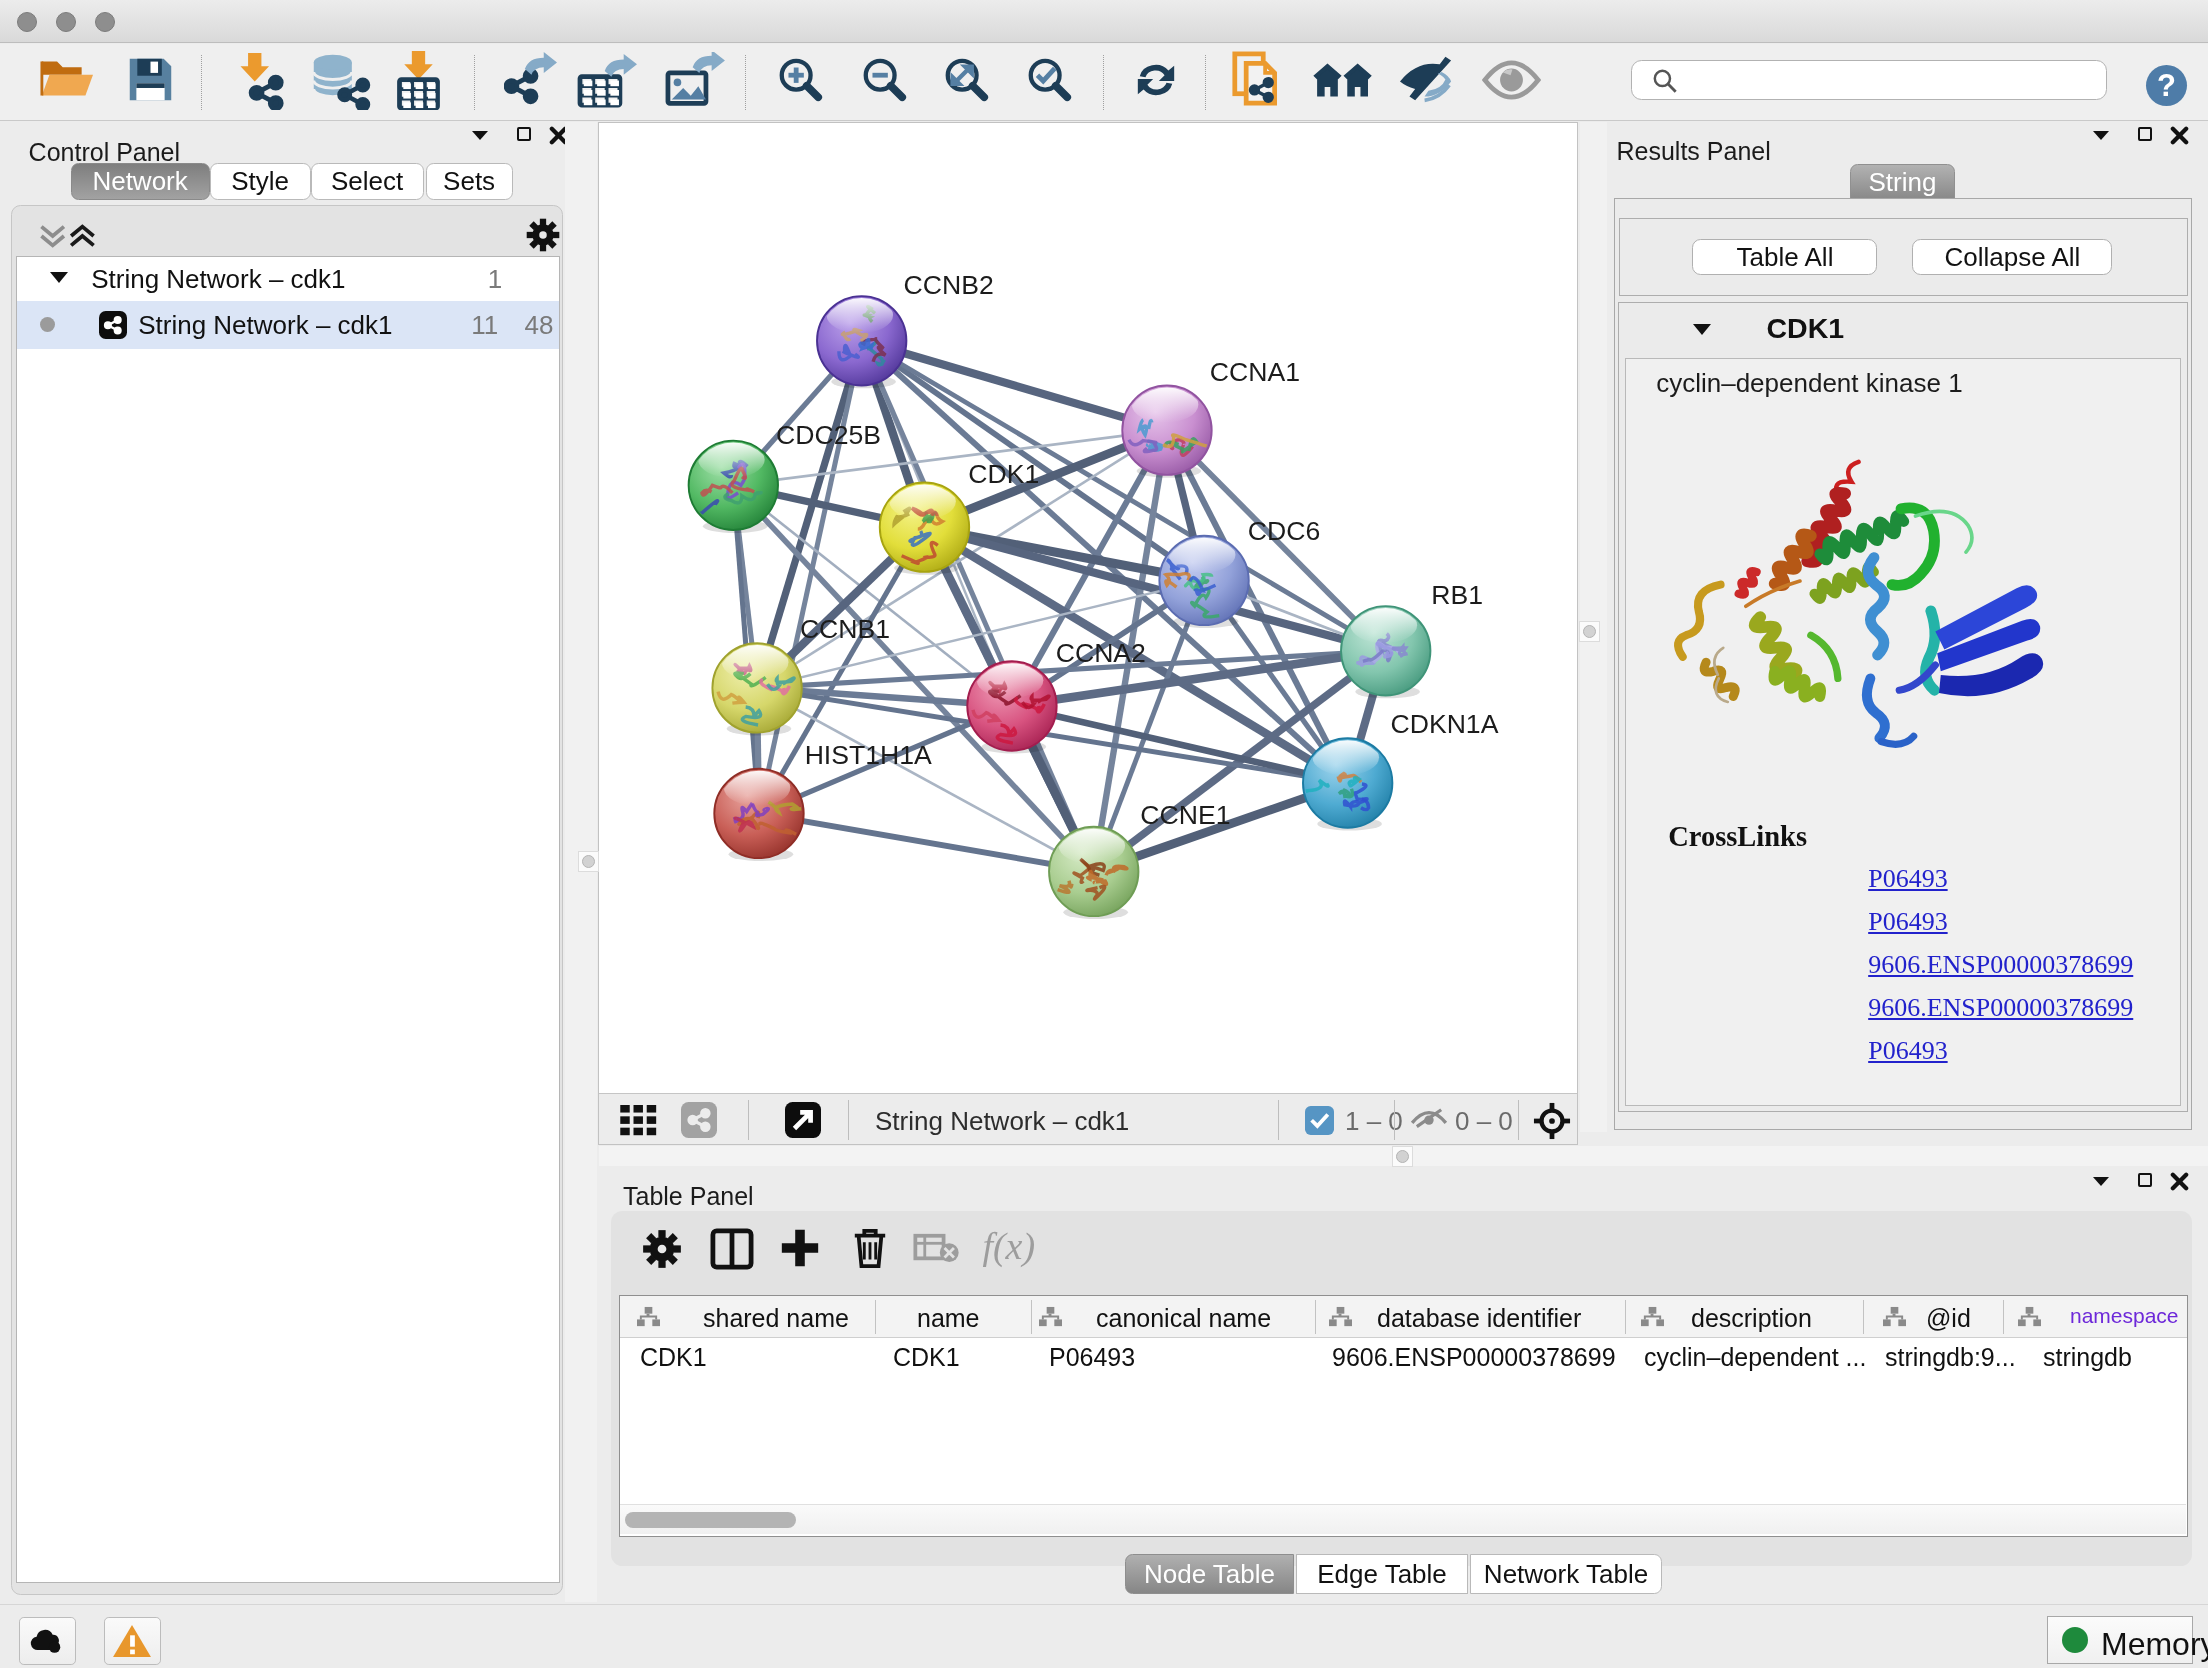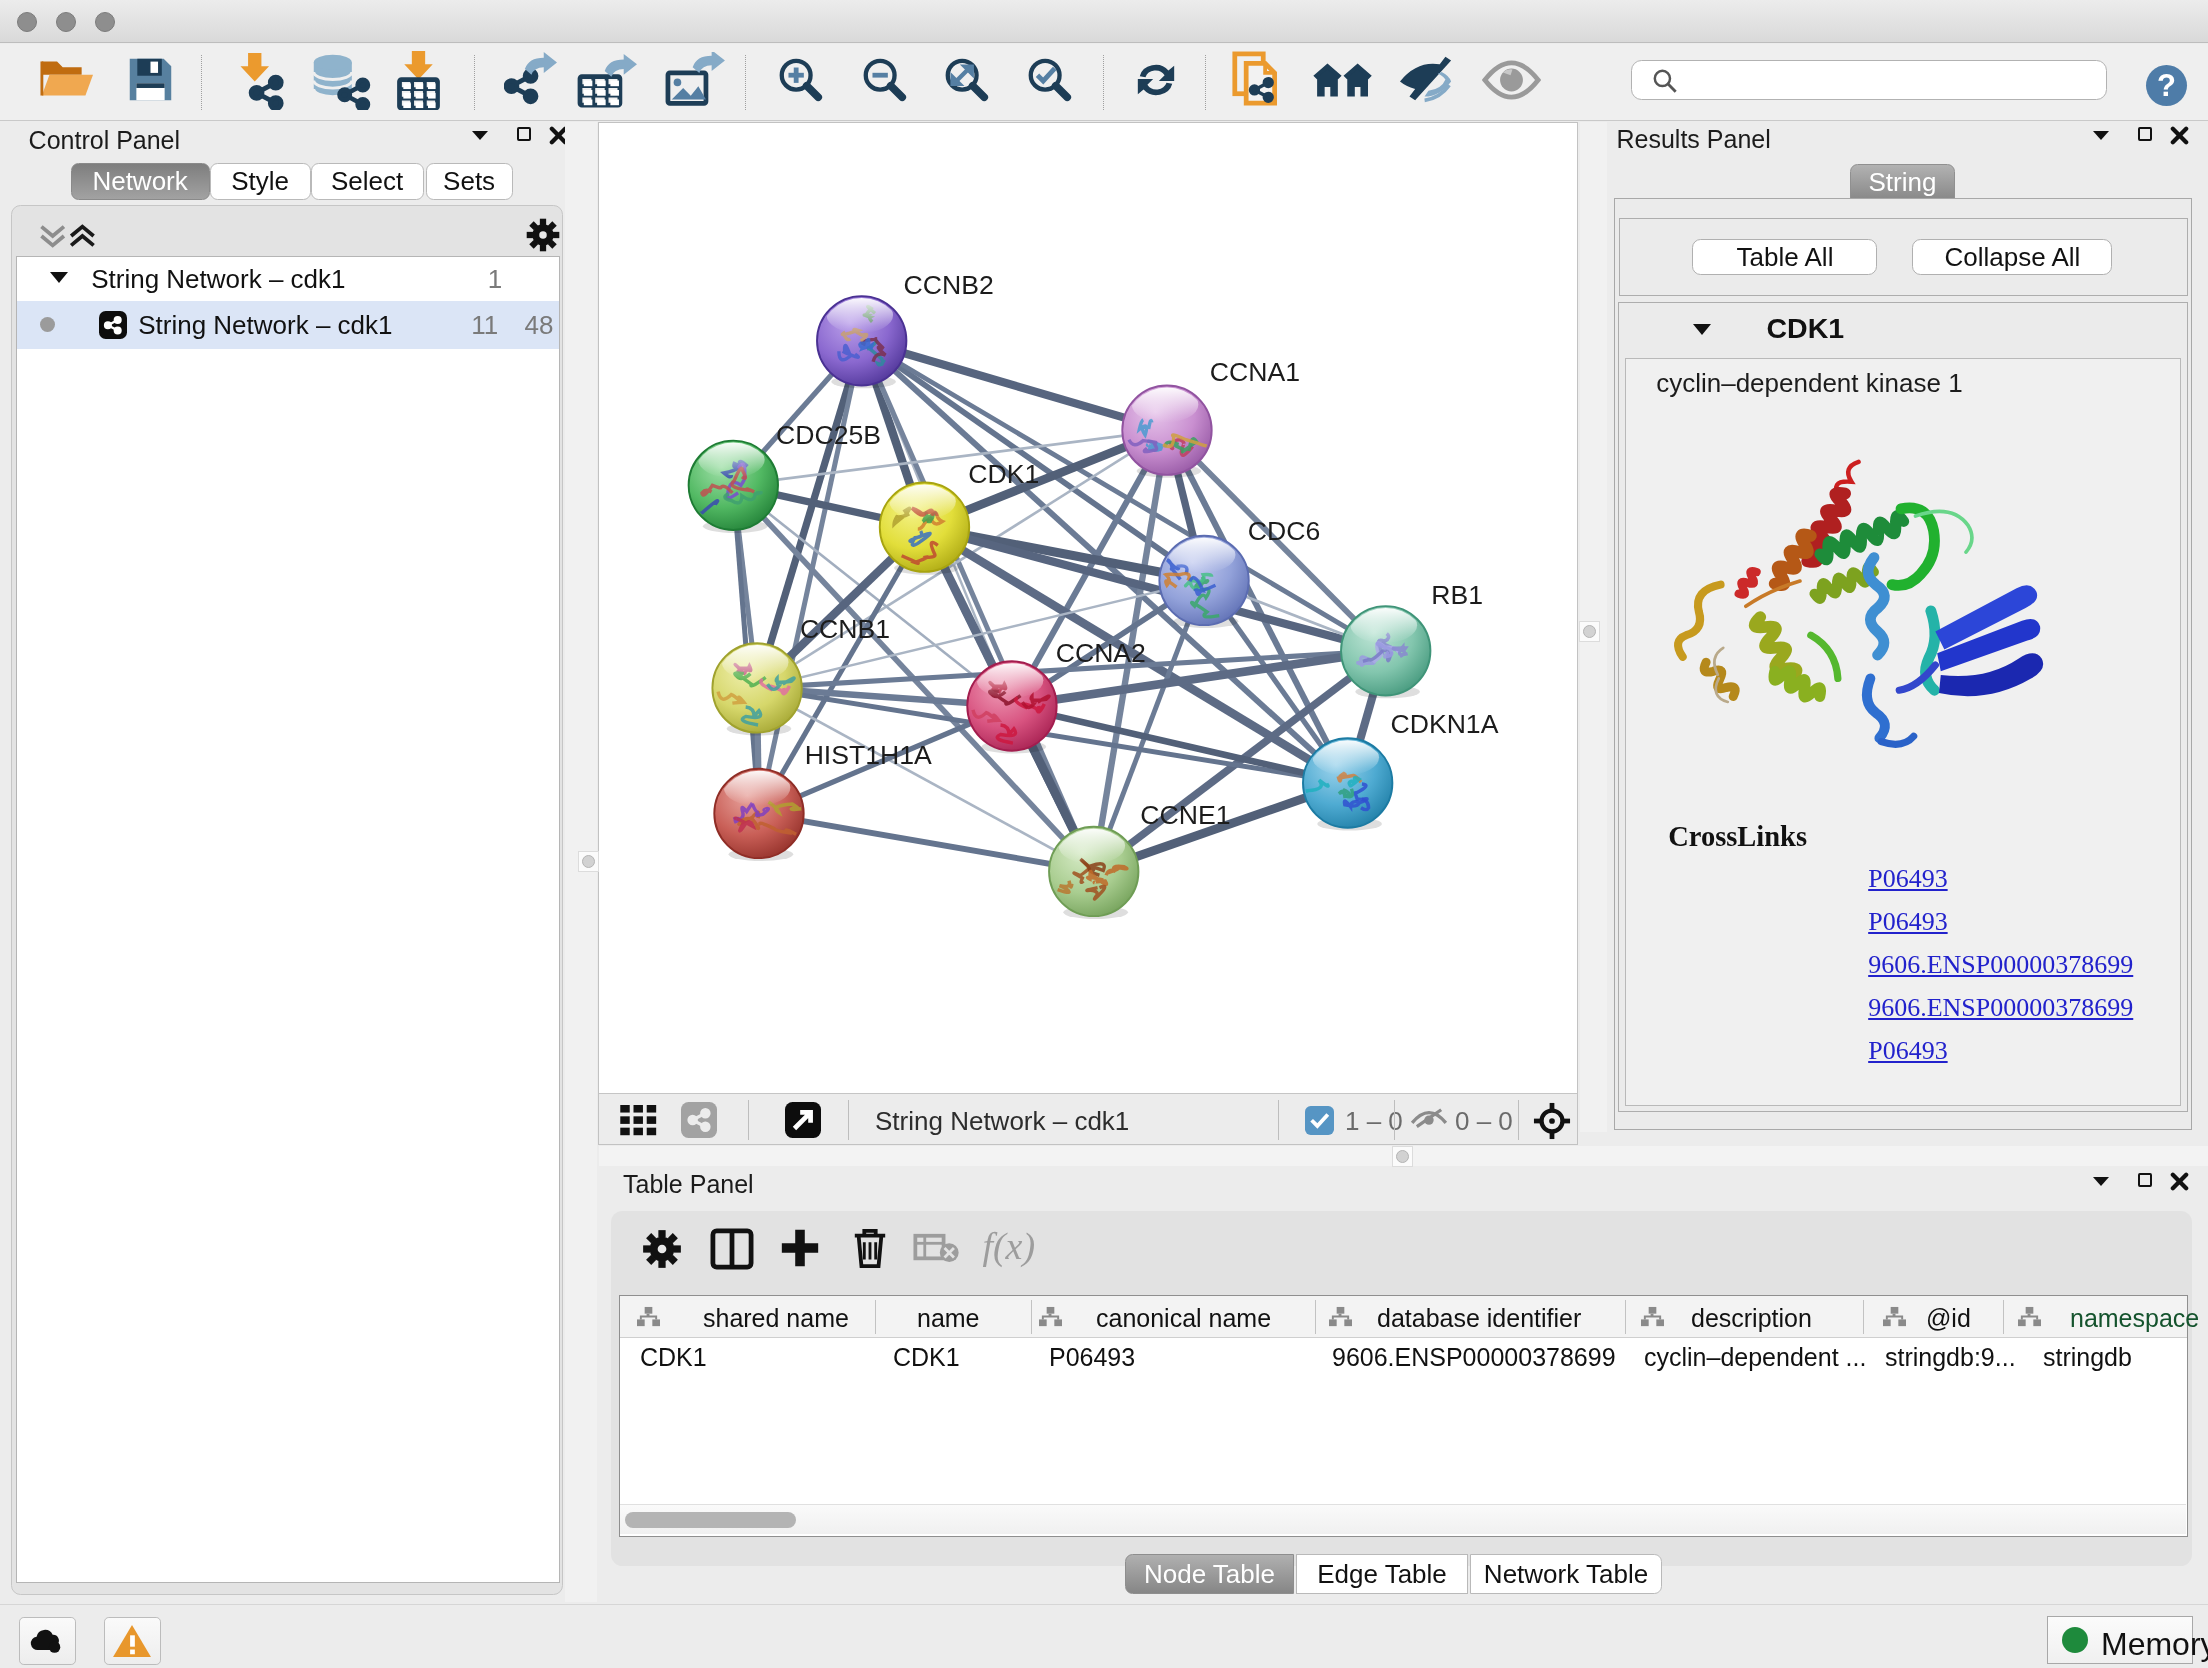--- a/index.html
+++ b/index.html
@@ -1,17 +1,17 @@
 <!DOCTYPE html>
 <html style="font-size:15px"><head><meta charset="utf-8"><style>
 * { margin:0; padding:0; box-sizing:border-box; }
 body { width:2208px; height:1668px; font-family:"Liberation Sans", sans-serif;
   background:#ececec; position:relative; overflow:hidden; }
 .abs { position:absolute; }
-.panel-title { font-size:25px; color:#1b1b1b; }
+.panel-title { font-size:25px; color:#1b1b1b;margin-top:12px; }
 .tab { position:absolute; height:37px; background:#fff; border:1px solid #b9b9b9;
   border-radius:7.6px; text-align:center; font-size:26px; color:#111; line-height:35px; }
 .tab.sel { background:linear-gradient(#7e7e7e,#a2a2a2); color:#fff; border-color:#8a8a8a; }
 </style></head>
 <body>
 <div class="abs" style="left:0;top:0;width:2208px;height:43px;
 background:linear-gradient(#ececec,#d9d9d9);border-bottom:1px solid #bdbdbd">
 <div class="abs" style="left:17px;top:12.4px;width:20px;height:20px;border-radius:50%;background:#8e8e8e;border:1px solid #7c7c7c"></div>
 <div class="abs" style="left:56px;top:12.4px;width:20px;height:20px;border-radius:50%;background:#8e8e8e;border:1px solid #7c7c7c"></div>
 <div class="abs" style="left:95px;top:12.4px;width:20px;height:20px;border-radius:50%;background:#8e8e8e;border:1px solid #7c7c7c"></div>
@@ -735,21 +735,21 @@
           </svg>
           <div class="abs" style="left:1306px;top:7.6px;font-size:25px;color:#111">@id</div>
           <svg class="abs" style="left:1397px;top:9.5px" width="25" height="23" viewBox="0 0 26 24">
             <g fill="#8a8a8a">
               <rect x="9" y="1" width="8" height="7"></rect>
               <rect x="1" y="14" width="8" height="7"></rect>
               <rect x="17" y="14" width="8" height="7"></rect>
               <path d="M12 8 v4 M5 14 v-3 h16 v3 M13 8 v4" stroke="#8a8a8a" stroke-width="2" fill="none"></path>
             </g>
           </svg>
-          <div class="abs" style="left:1450px;top:7.6px;font-size:25px;color:#14532d">namespace</div>
+          <div class="abs" style="left:1450px;top:7.6px;font-size:21px;color:#6d28d9">namespace</div>
           <div class="abs" style="left:255px;top:3.8px;height:34px;border-left:1px solid #c2c2c2"></div>
           <div class="abs" style="left:411px;top:3.8px;height:34px;border-left:1px solid #c2c2c2"></div>
           <div class="abs" style="left:695px;top:3.8px;height:34px;border-left:1px solid #c2c2c2"></div>
           <div class="abs" style="left:1005px;top:3.8px;height:34px;border-left:1px solid #c2c2c2"></div>
           <div class="abs" style="left:1243px;top:3.8px;height:34px;border-left:1px solid #c2c2c2"></div>
           <div class="abs" style="left:1383px;top:3.8px;height:34px;border-left:1px solid #c2c2c2"></div>
         </div>
       <div class="abs" style="left:0;top:42px;width:1567px;height:40px">
           <div class="abs" style="left:20px;top:4.8px;font-size:25px;color:#111">CDK1</div>
           <div class="abs" style="left:273px;top:4.8px;font-size:25px;color:#111">CDK1</div>

